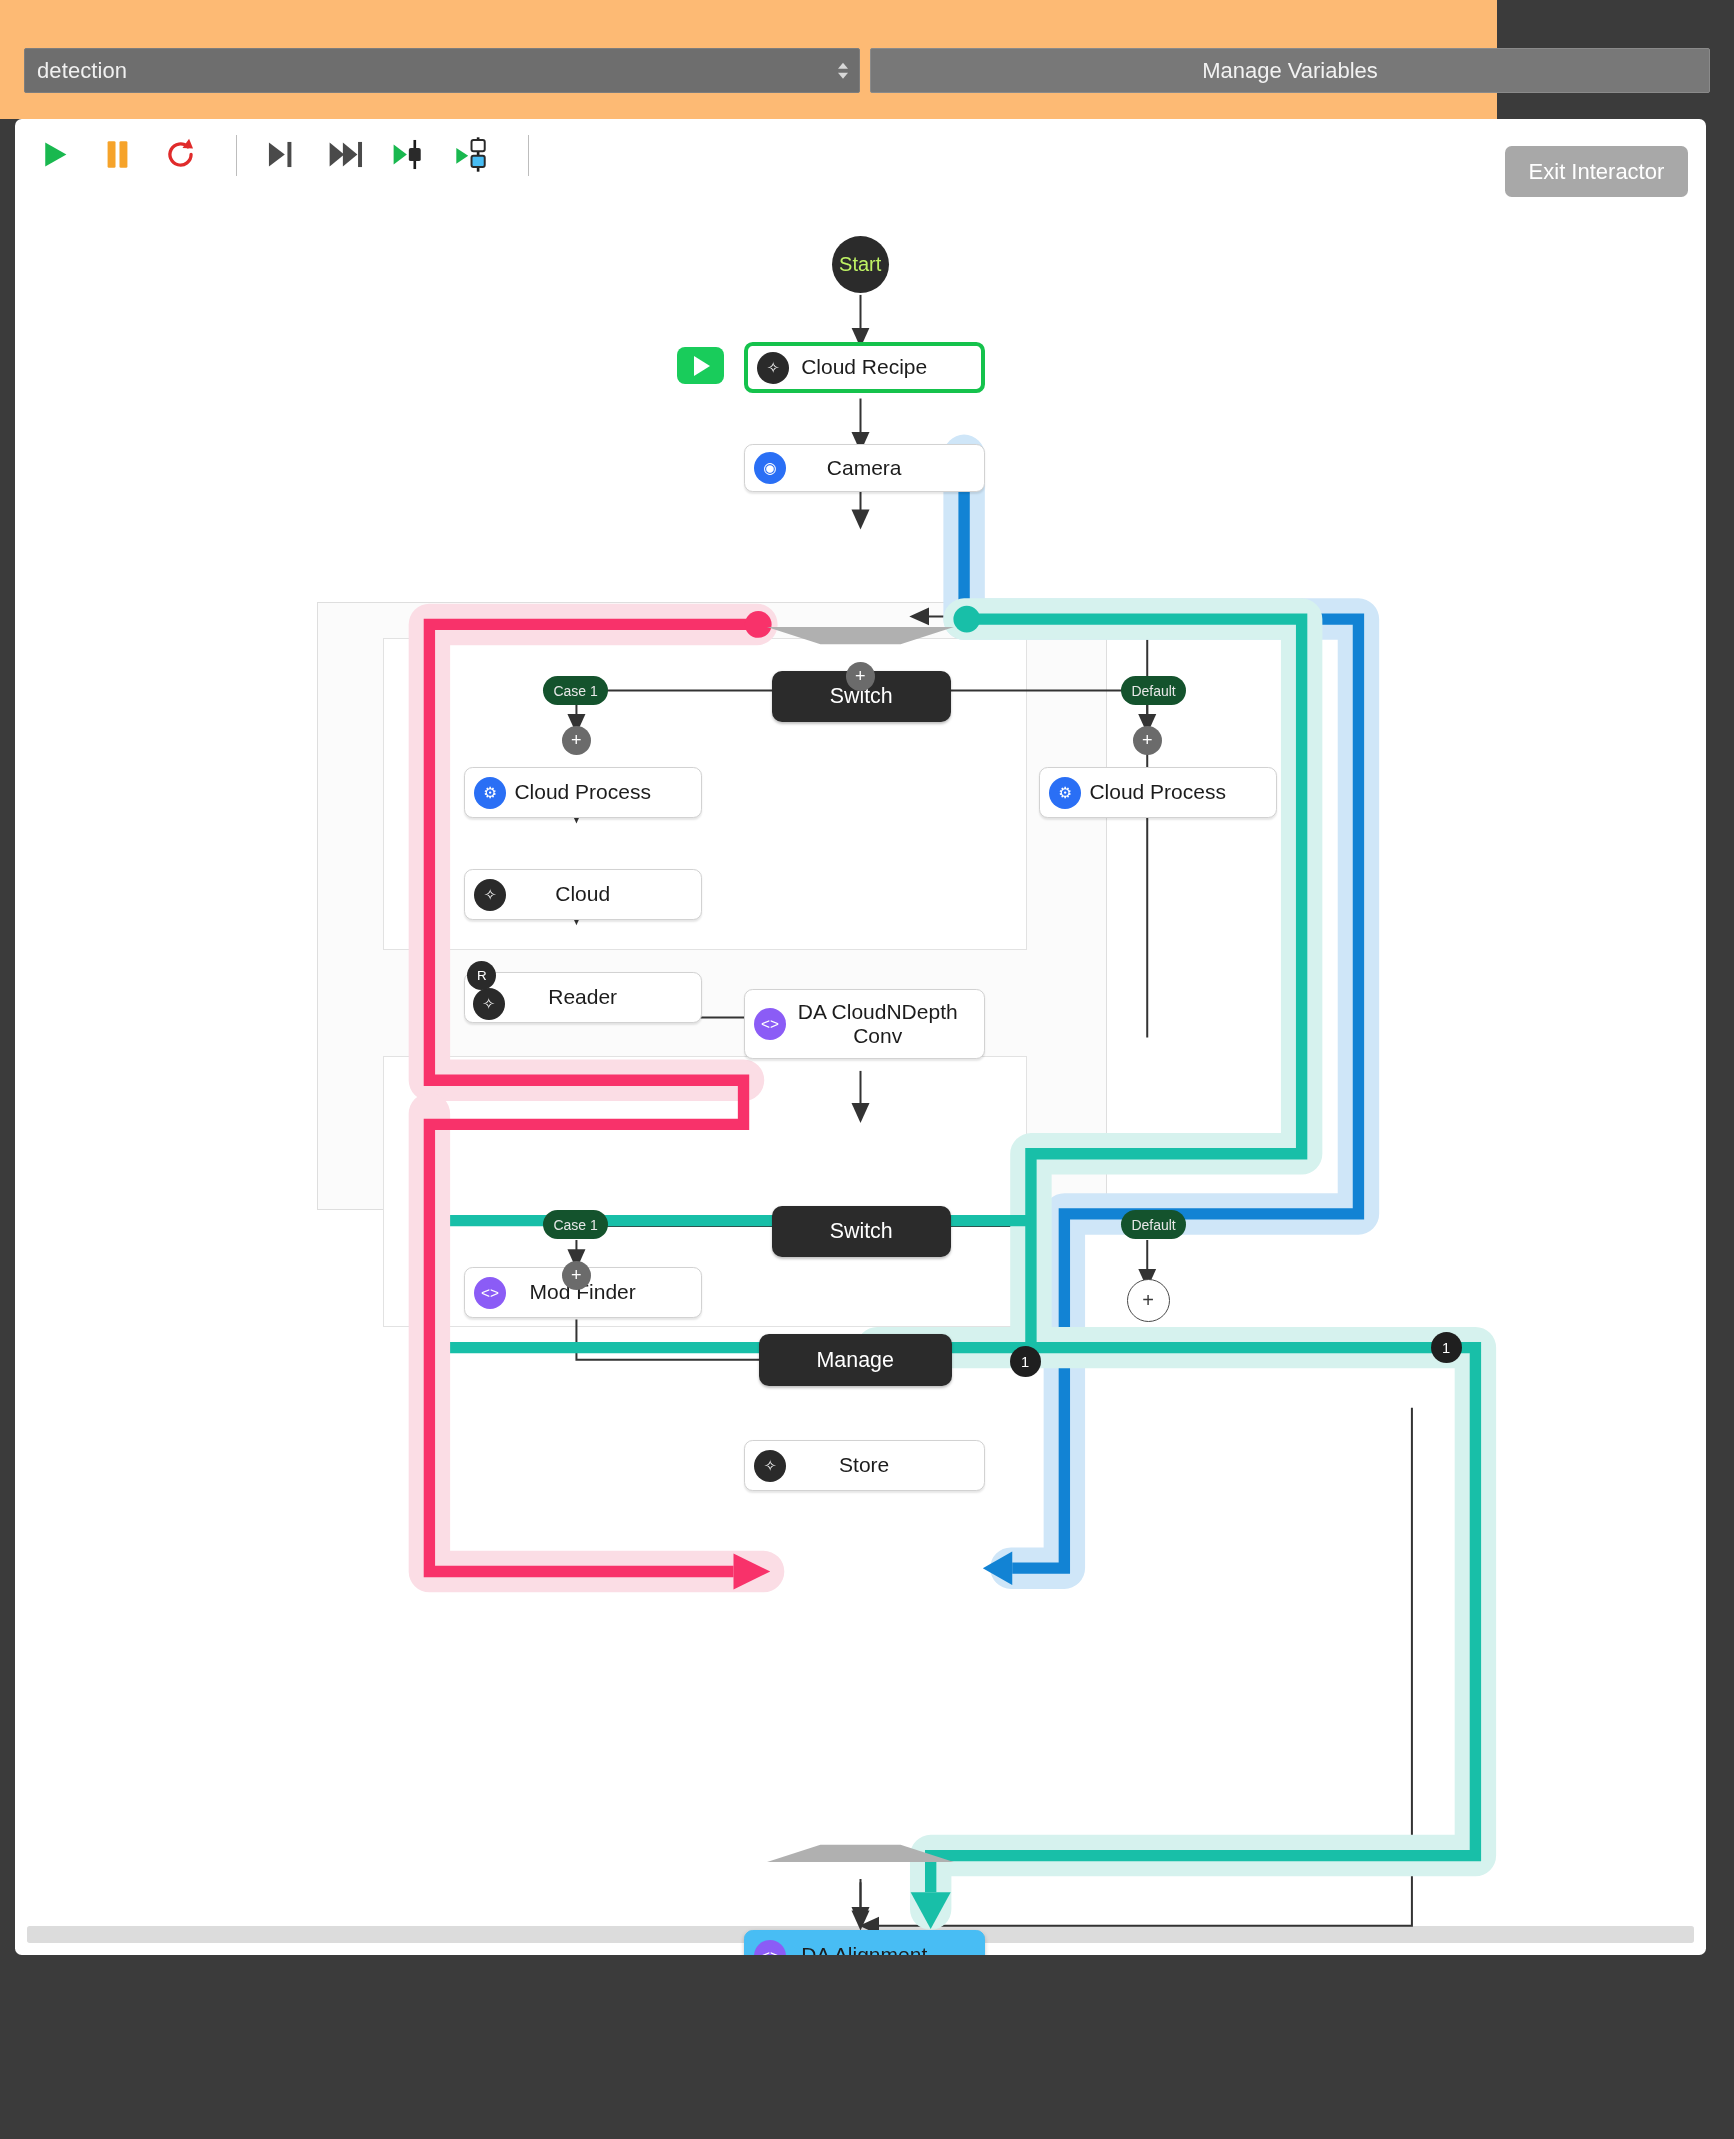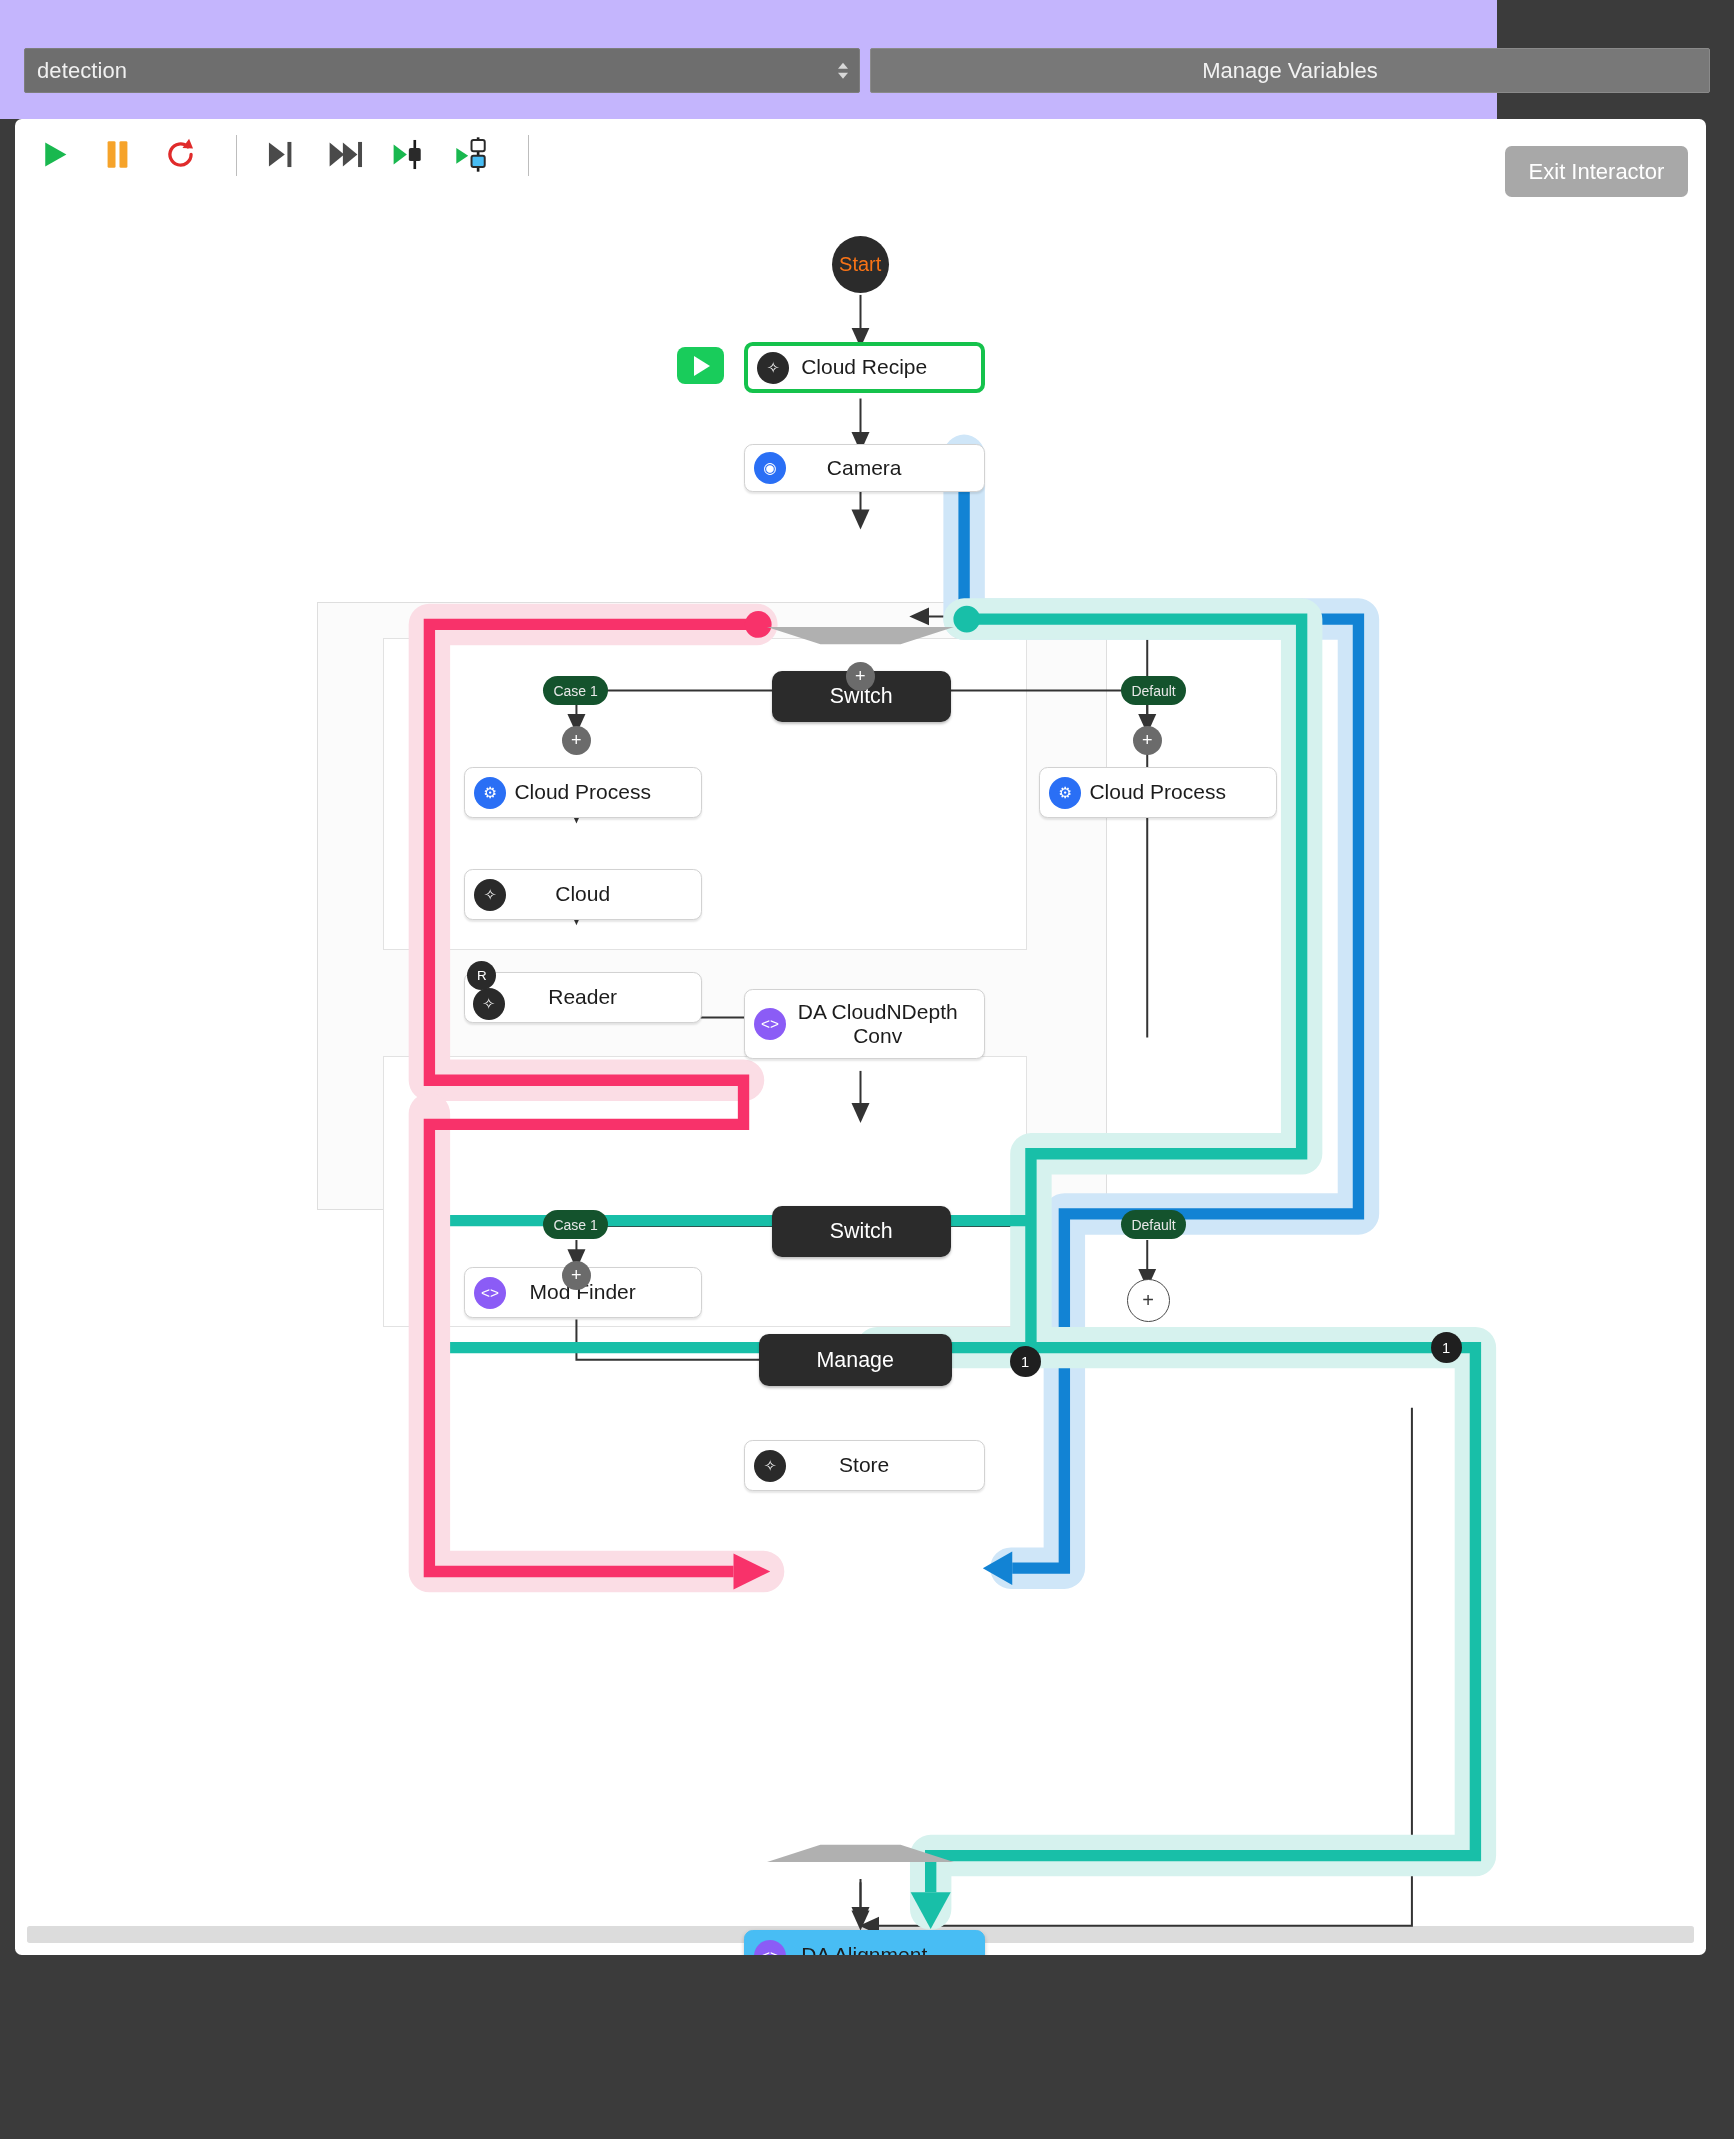--- a/index.html
+++ b/index.html
@@ -5,21 +5,21 @@
   html,body{margin:0;padding:0;}
   body{
     width:1735px;height:2140px;
     background:#3b3b3b;
     font-family:"Liberation Sans", sans-serif;
     overflow:hidden;
   }
   .app{position:relative;width:1735px;height:2140px;}
 
   
-  .topbar{position:absolute;left:0;top:0;width:1497px;height:119px;background:#c4b5fd;}
+  .topbar{position:absolute;left:0;top:0;width:1497px;height:119px;background:#fdba74;}
   .recipe-select{
     position:absolute;left:24px;top:48px;width:836px;height:45px;
     background:#6e6e6e;border:0.7px solid #7d7d7d;border-radius:2px;
     display:flex;align-items:center;box-sizing:border-box;padding:0 12px;
   }
   .recipe-select .val{color:#f0f0f0;font-size:22px;letter-spacing:0.1px;}
   .spin{position:absolute;right:10.7px;top:50%;transform:translateY(-50%);
     display:flex;flex-direction:column;gap:4.7px;align-items:center;}
   .spin i{display:block;width:0;height:0;border-left:5.3px solid transparent;border-right:5.3px solid transparent;}
   .spin i.up{border-bottom:6px solid #d8d8d8;}
@@ -90,21 +90,21 @@
     border:1.3px solid #4a4a4a;color:#3a3a3a;display:flex;align-items:center;
     justify-content:center;font-size:20px;z-index:6;cursor:pointer;
   }
   .num-badge{
     position:absolute;width:31px;height:31px;border-radius:50%;background:#1f1f1f;
     color:#fff;display:flex;align-items:center;justify-content:center;font-size:14.7px;
     z-index:7;cursor:pointer;
   }
   .circ{
     position:absolute;width:57px;height:57px;border-radius:50%;background:#2b2b2b;
-    color:#f97316;display:flex;align-items:center;justify-content:center;font-size:20px;
+    color:#bef264;display:flex;align-items:center;justify-content:center;font-size:20px;
     cursor:pointer;
   }
 
   .grp{position:absolute;border:0.7px solid #e2e2e2;background:#fff;box-sizing:border-box;}
   .grp-outer{position:absolute;border:0.7px solid #dedede;background:#fbfbfb;box-sizing:border-box;}
   .collapse-h{position:absolute;cursor:pointer;}
 
   .play-chip{
     position:absolute;width:47px;height:37px;background:#19cc5b;border-radius:8px;
     display:flex;align-items:center;justify-content:center;cursor:pointer;z-index:8;

